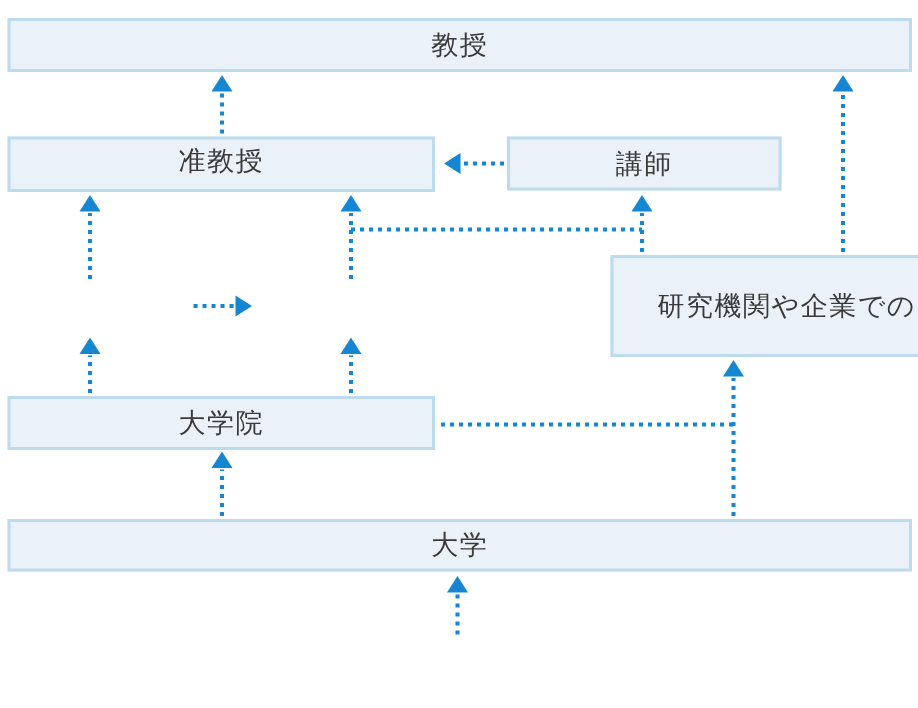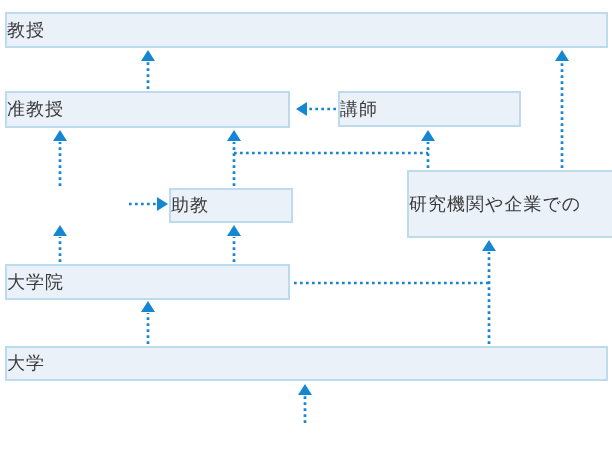--- a/index.html
+++ b/index.html
@@ -39,21 +39,21 @@
     stroke: none;
   }
   .node {
     position: absolute;
     z-index: 2;
     box-sizing: border-box;
     background: var(--box-fill);
     border: 2px solid var(--box-border);
     display: flex;
     flex-direction: column;
-    align-items: flex-start;
+    align-items: center;
     justify-content: center;
     color: var(--text);
     font-size: 18px;
     line-height: 21px;
     letter-spacing: 1px;
     white-space: nowrap;
   }
 </style>
 </head>
 <body>
@@ -128,32 +128,29 @@
     <g>
       <line class="al" x1="562" y1="168" x2="562" y2="62"></line>
       <polygon class="ah" points="562,50 555,61 569,61"></polygon>
     </g>
   </svg>
 
   <div class="node" style="left:5px; top:12px; width:603px; height:36px;">
     <span>教授</span>
   </div>
 
-  <div class="node" style="left:5px; top:91px; width:285px; height:37px;">
+  <div class="node" style="left:5px; top:91px; width:285px; height:37px;font-family:Liberation Mono, monospace;">
     <span>准教授</span>
   </div>
 
   <div class="node" style="left:338px; top:91px; width:183px; height:36px;">
     <span>講師</span>
   </div>
 
 
-  <div class="node" style="left:169px; top:188px; width:124px; height:35px;">
-    <span>助教</span>
-  </div>
 
   <div class="node" style="left:372px; top:170px; width:235px; height:68px;margin-left:35px;">
     <span>研究機関や企業での</span>
   </div>
 
   <div class="node" style="left:5px; top:264px; width:285px; height:36px;">
     <span>大学院</span>
   </div>
 
   <div class="node" style="left:5px; top:346px; width:603px; height:35px;">

